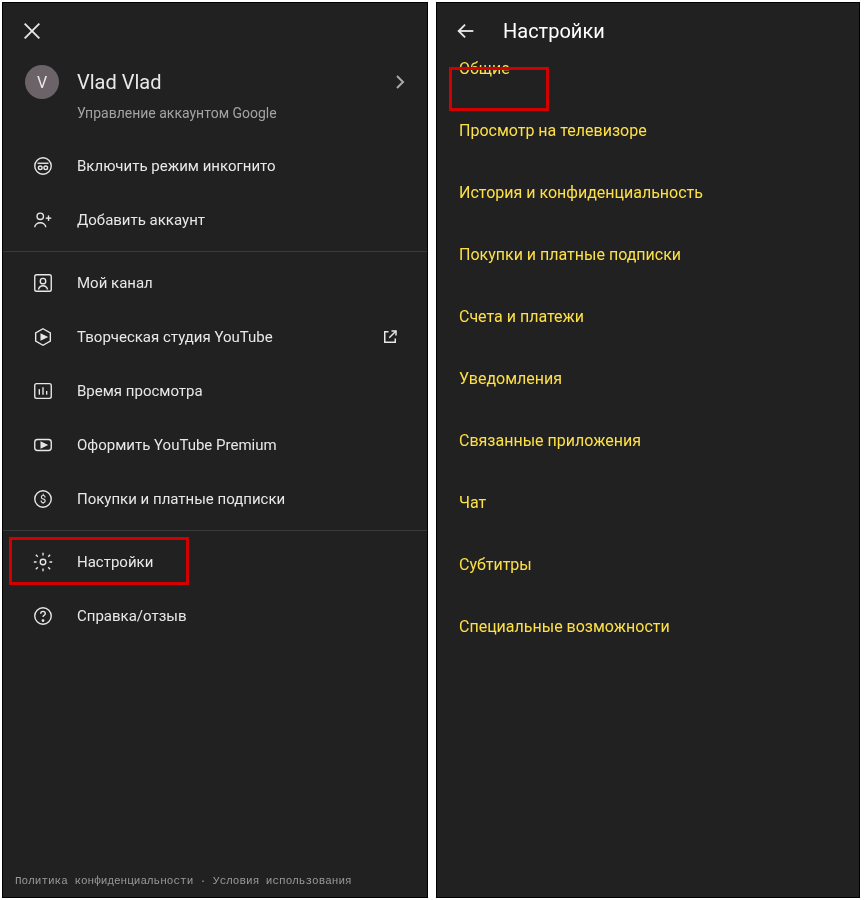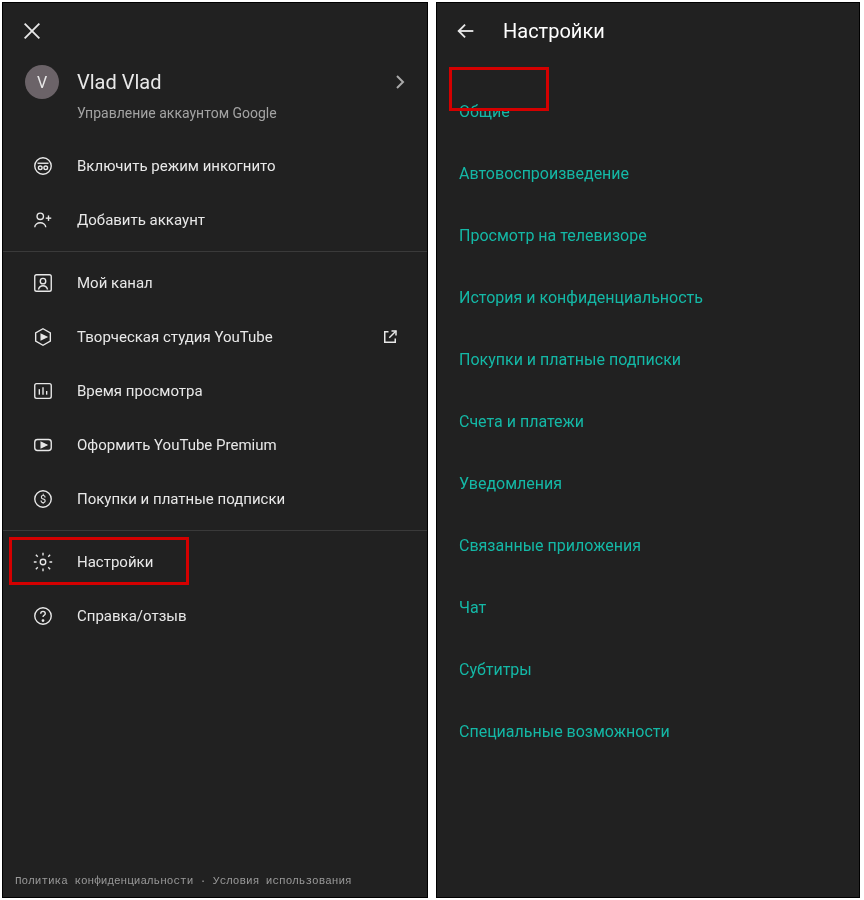--- a/index.html
+++ b/index.html
@@ -113,24 +113,24 @@
   .back-arrow { width: 22px; height: 22px; color: #e8e8e8; }
   .topbar-title { font-size: 20px; color: #fff; font-weight: 400; }
 
   .settings-list {
     display: flex;
     flex-direction: column;
   }
   .settings-item {
     height: 62px;
     display: flex;
-    align-items: flex-end;
+    align-items: flex-start;
     padding: 0 22px;
     font-size: 16px;
-    color: #14b8a6;
+    color: #fde047;
     position: relative;
   }
   .highlight-general {
     position: absolute;
     left: 12px; top: 8px;
     width: 100px; height: 44px;
     border: 3px solid #d40000;
     pointer-events: none;
   }
 </style>
@@ -273,23 +273,20 @@
     </svg>
     <div class="topbar-title">Настройки</div>
   </div>
 
   <div class="settings-list">
     <div class="settings-item">
       <span>Общие</span>
       <div class="highlight-general"></div>
     </div>
     <div class="settings-item">
-      <span>Автовоспроизведение</span>
-    </div>
-    <div class="settings-item">
       <span>Просмотр на телевизоре</span>
     </div>
     <div class="settings-item">
       <span>История и конфиденциальность</span>
     </div>
     <div class="settings-item">
       <span>Покупки и платные подписки</span>
     </div>
     <div class="settings-item">
       <span>Счета и платежи</span>

